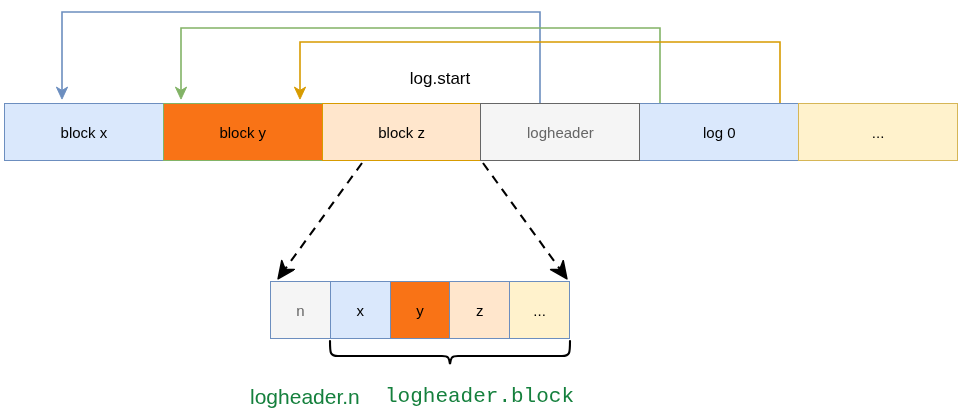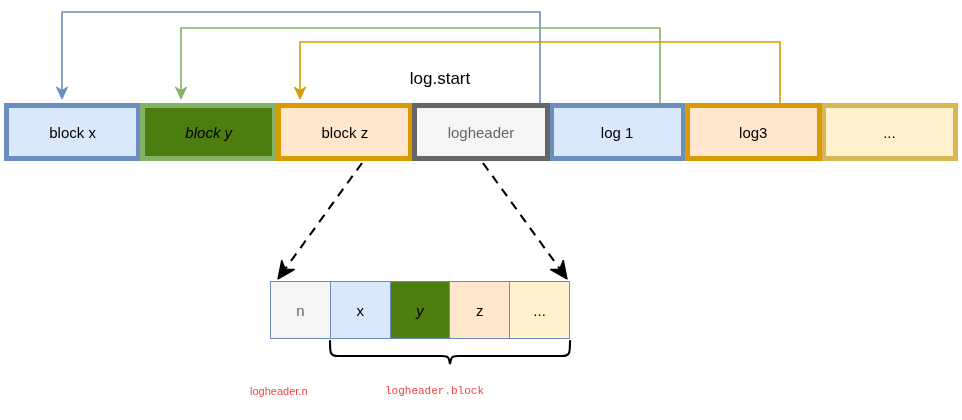--- a/index.html
+++ b/index.html
@@ -40,26 +40,26 @@
     display: flex;
   }
   .mem-cell {
     flex: 1 1 0;
     box-sizing: border-box;
     display: flex;
     align-items: center;
     justify-content: center;
     font-size: 15px;
     line-height: 1;
-    border: 5px solid #ec4899;
+    border: 1px solid #ec4899;
     margin-left: -1px;
   }
   .mem-cell:first-child { margin-left: 0; }
   .c-blue   { background: #dae8fc; border-color: #6c8ebf; color: #000; }
-  .c-green  { background: #4d7c0f; border-color: #82b366; color: #000; font-style: italic; }
+  .c-green  { background: #f97316; border-color: #82b366; color: #000; }
   .c-orange { background: #ffe6cc; border-color: #d79b00; color: #000; }
   .c-yellow { background: #fff2cc; border-color: #d6b656; color: #000; }
   .c-gray   { background: #f5f5f5; border-color: #666666; color: #666666; }
   .mem-cell.c-gray { z-index: 3; align-items: center; }
   .mem-cell.c-orange { z-index: 2; }
 
   
   .log-start-label {
     position: absolute;
     left: 330px;
@@ -91,23 +91,23 @@
     border: 1px solid #6c8ebf;
     margin-left: -1px;
   }
   .detail-cell:first-child { margin-left: 0; }
   .detail-cell.c-gray { z-index: 3; }
   .detail-cell.c-orange { z-index: 2; }
 
   
   .bottom-label {
     position: absolute;
-    font-size: 11px;
+    font-size: 21px;
     line-height: 1;
-    color: #ef4444;
+    color: #15803d;
     white-space: nowrap;
   }
   #label-logheader-n { left: 250px; top: 386px; }
   #label-logheader-block { left: 385px; top: 386px; font-family: Liberation Mono, monospace; }
 </style>
 </head>
 <body>
 
 <div id="diagram-canvas">
 
@@ -153,24 +153,21 @@
     <div class="mem-cell c-green">
         <span>block y</span>
       </div>
     <div class="mem-cell c-orange">
         <span>block z</span>
       </div>
     <div class="mem-cell c-gray">
         <span>logheader</span>
       </div>
     <div class="mem-cell c-blue">
-        <span>log 1</span>
-      </div>
-    <div class="mem-cell c-orange">
-        <span>log3</span>
+        <span>log 0</span>
       </div>
     <div class="mem-cell c-yellow">
         <span>...</span>
       </div>
   </div>
 
   <div class="log-start-label">log.start</div>
 
   <div class="detail-row">
     <div class="detail-cell c-gray">

